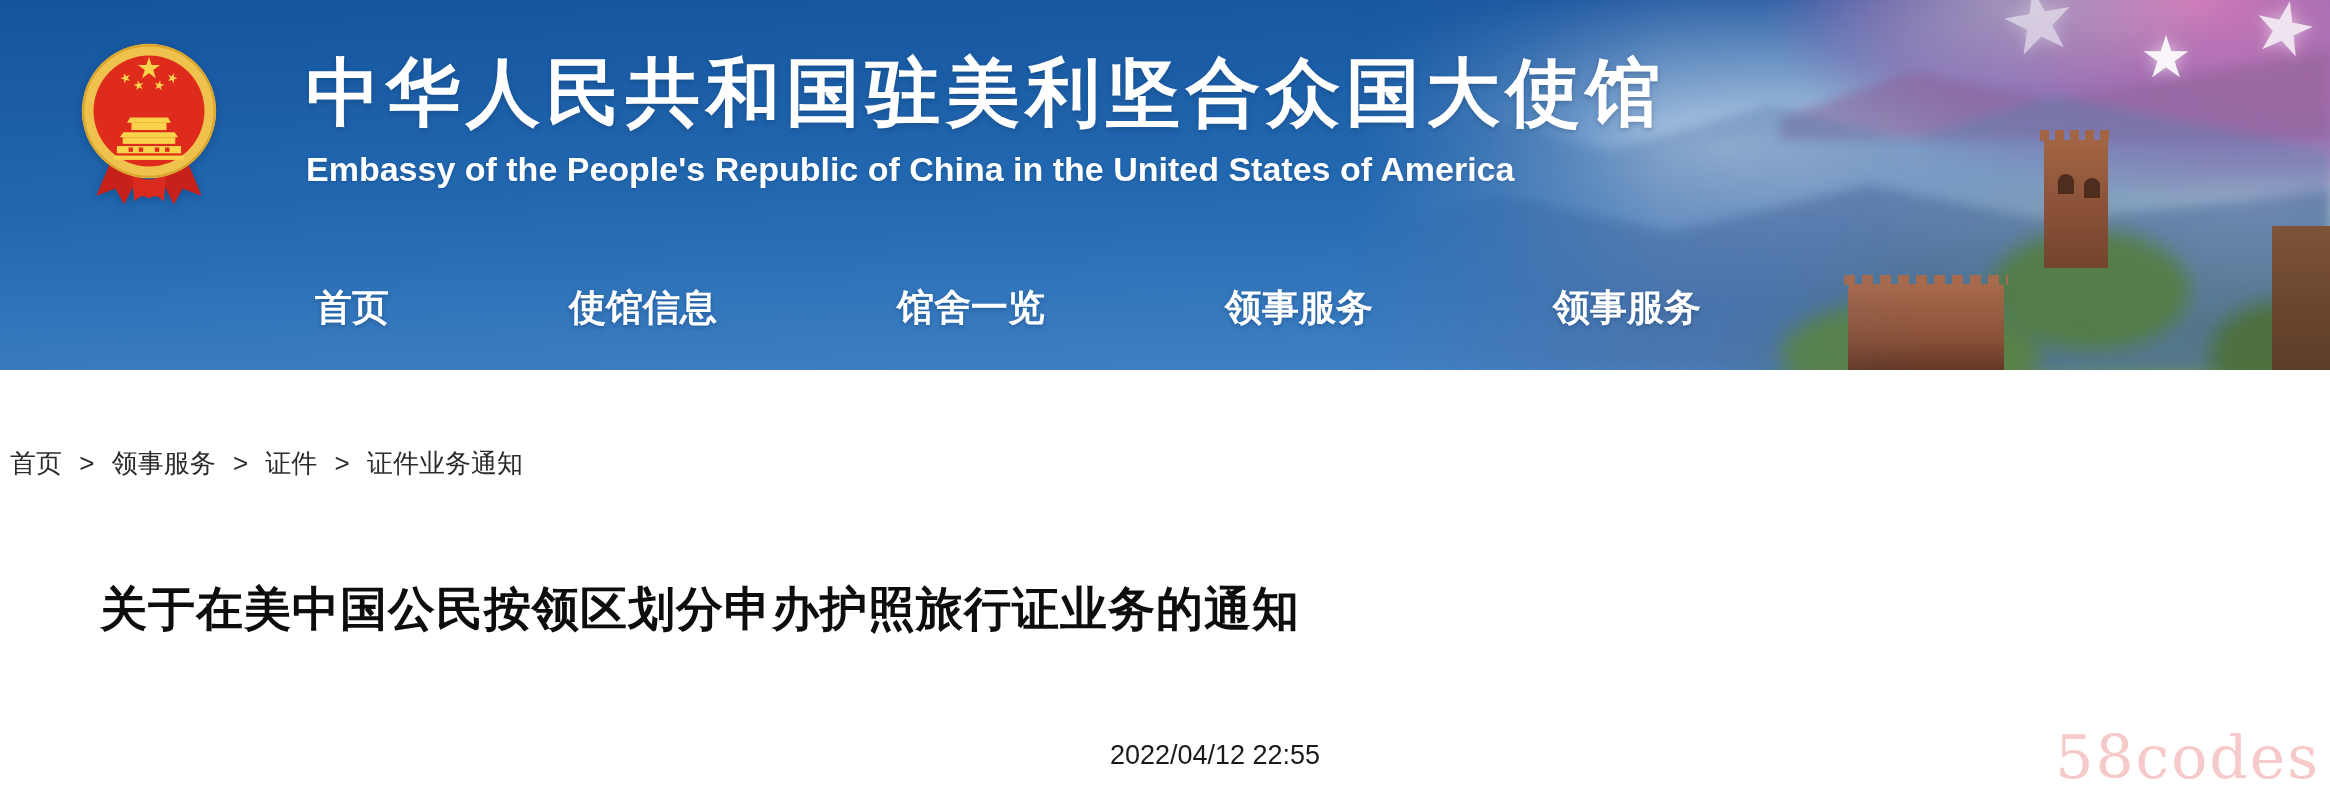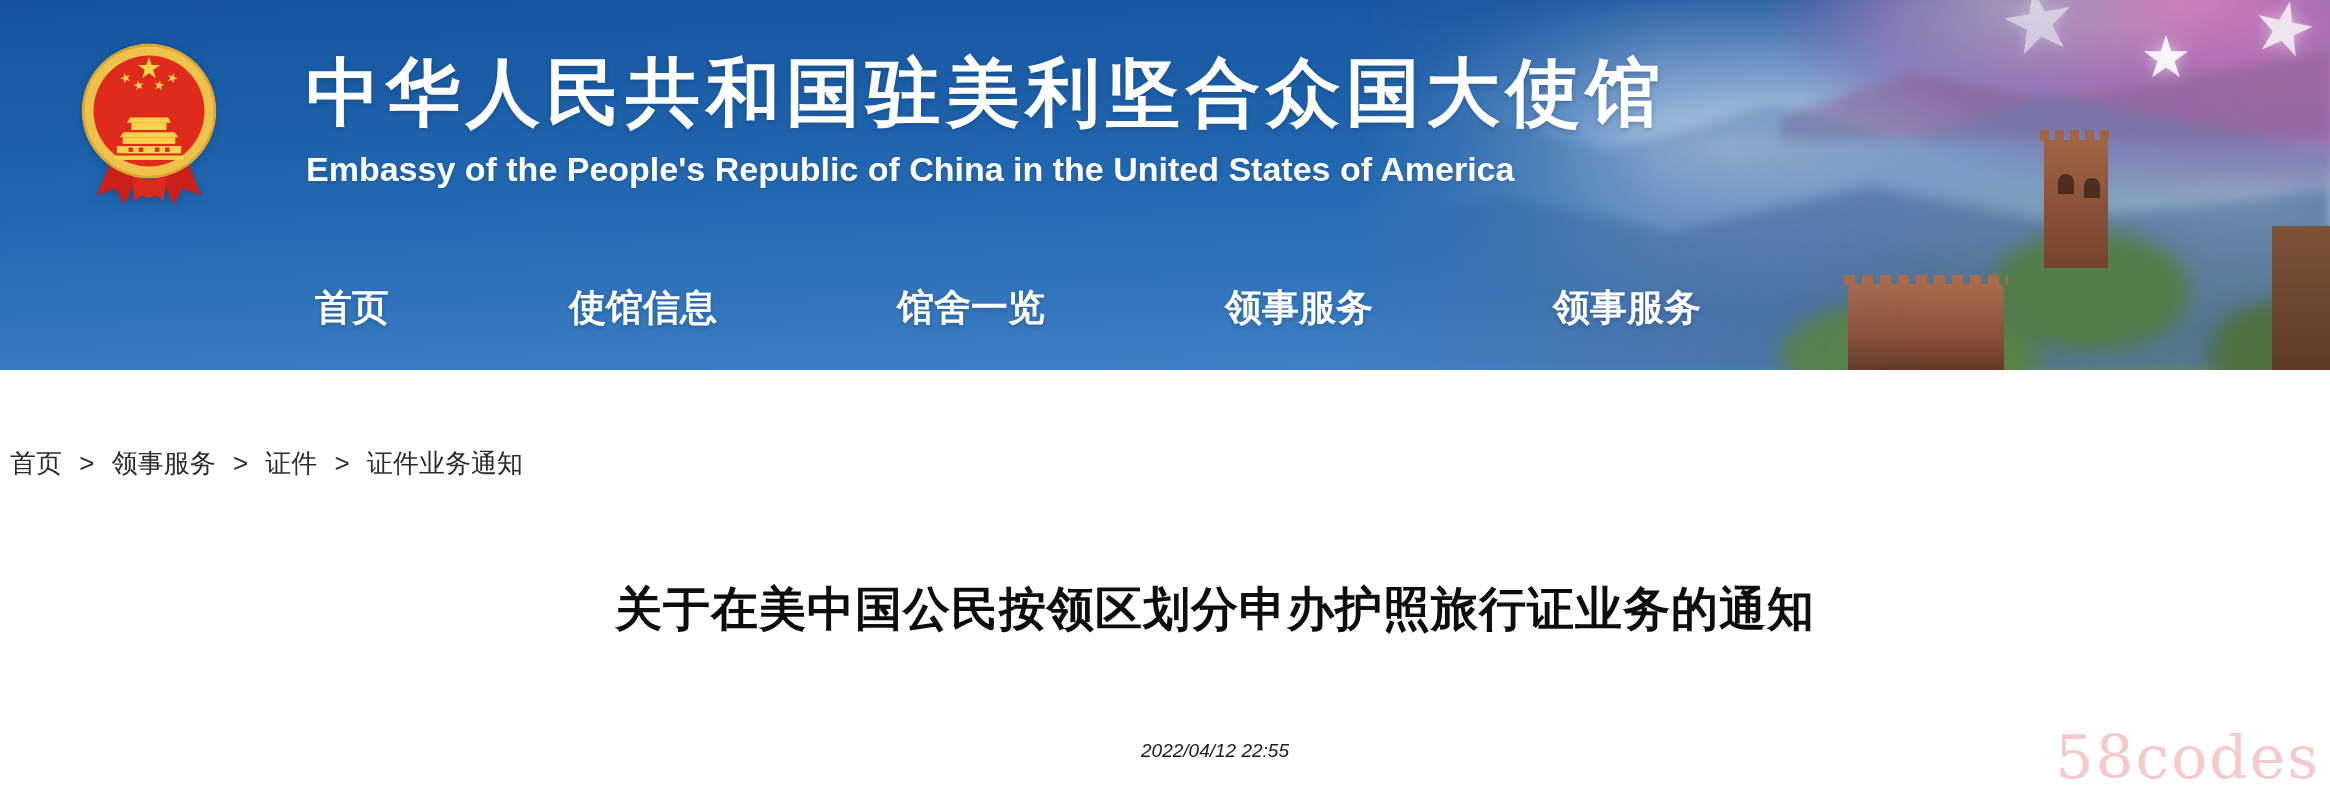--- a/index.html
+++ b/index.html
@@ -62,24 +62,24 @@
   
   .main-nav { position:absolute; left:315px; top:283px; display:flex; gap:180px; }
   .nav-item { color:#ffffff; font-size:37px; font-weight:bold; white-space:nowrap; cursor:pointer;
               text-decoration:none; text-shadow:0 2px 4px rgba(10,40,80,.3); }
 
   
   .breadcrumb { position:absolute; left:10px; top:446px; font-size:26px; color:#2b2b2b; white-space:nowrap; }
   .breadcrumb .crumb { cursor:pointer; }
   .breadcrumb .sep { margin:0 10px; color:#2b2b2b; }
 
-  .article-title { position:absolute; left:100px; right:0; top:578px; text-align:center;
+  .article-title { position:absolute; left:100px; right:0; top:578px; 
                    font-size:47px; font-weight:bold; color:#0d0d0d; letter-spacing:1px; white-space:nowrap; }
   .article-date  { position:absolute; left:100px; right:0; top:740px; text-align:center;
-                   font-size:19px; color:#1a1a1a;font-style:italic; }
+                   font-size:27px; color:#1a1a1a; }
 
   .watermark { position:absolute; right:10px; bottom:8px; font-family:"DejaVu Serif","Liberation Serif",serif;
                font-size:60px; color:#f7caca; letter-spacing:2px; }
 </style>
 </head>
 <body>
 
 <div class="page">
 
   <header class="banner">

